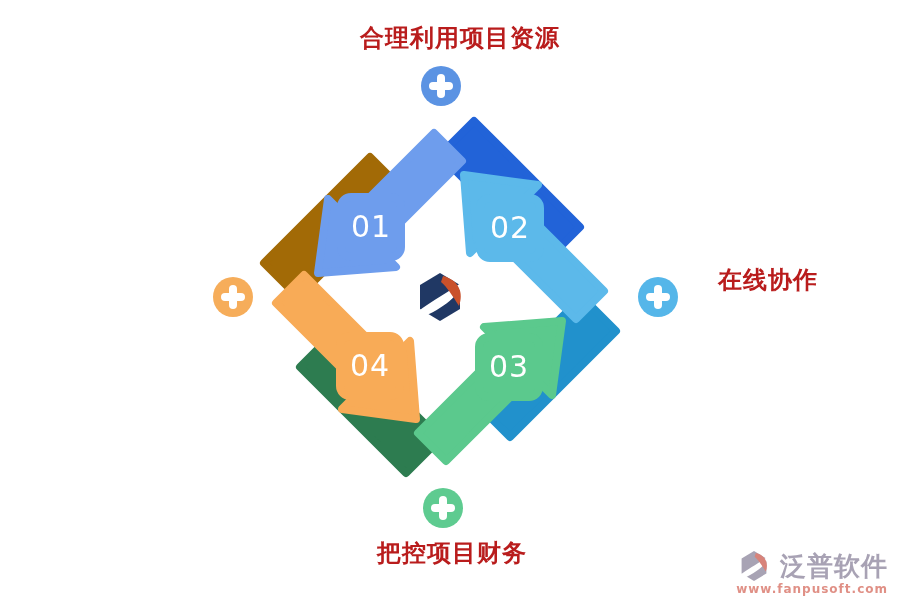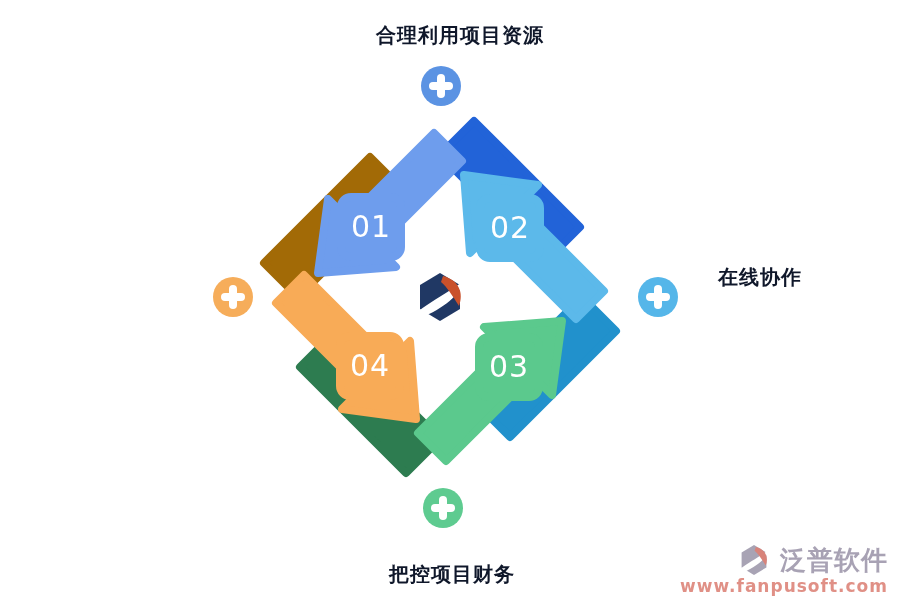--- a/index.html
+++ b/index.html
@@ -1,25 +1,25 @@
 <!DOCTYPE html>
 <html><head>
 <meta charset="utf-8">
 <style>
   html,body{margin:0;padding:0;background:#fff;}
   .stage{position:relative;width:900px;height:600px;background:#ffffff;overflow:hidden;
          font-family:"DejaVu Sans","Liberation Sans",sans-serif;}
 
   
-  .step-label{position:absolute;font-size:20px;font-weight:bold;color:#0f172a;
+  .step-label{position:absolute;font-size:24px;font-weight:bold;color:#b91c1c;
               letter-spacing:1px;white-space:nowrap;}
   .label-top{left:460px;top:22px;transform:translateX(-50%);}
   .label-right{left:718px;top:264px;}
   .label-left{right:685px;top:282px;}
-  .label-bottom{left:452px;top:537px;transform:translateX(-50%);margin-top:24px;}
+  .label-bottom{left:452px;top:537px;transform:translateX(-50%);}
 
   
   .badge{position:absolute;width:40px;height:40px;border-radius:50%;}
   .badge-top{left:421px;top:66px;background:#5b93e3;}
   .badge-right{left:638px;top:277px;background:#55b6e9;}
   .badge-left{left:213px;top:277px;background:#f6ad5a;}
   .badge-bottom{left:423px;top:488px;background:#5ecb90;}
   .plus{position:absolute;left:0;top:0;width:100%;height:100%;}
   .plus::before,.plus::after{content:"";position:absolute;background:#fff;border-radius:4px;}
   .plus::before{width:24px;height:8px;left:8px;top:16px;}
@@ -40,21 +40,21 @@
   .lg-base{fill:var(--lbase);}
   .lg-swoosh{fill:#ffffff;}
   .lg-accent{fill:var(--laccent);}
 
   .diagram-svg{position:absolute;left:220px;top:77px;}
 
   
   .watermark{position:absolute;right:12px;bottom:4px;text-align:right;}
   .wm-row{display:flex;align-items:center;justify-content:flex-end;gap:8px;}
   .wm-brand{font-size:26px;font-weight:bold;color:#a8a2b4;letter-spacing:1px;}
-  .wm-url{font-size:17px;font-weight:bold;color:#e090866;color:#e09086;letter-spacing:1px;
+  .wm-url{font-size:12px;font-weight:bold;color:#e090866;color:#e09086;letter-spacing:1px;
           margin-top:-2px;}
 </style>
 </head>
 <body>
 
 <div class="stage">
 
   <div class="step-label label-top">合理利用项目资源</div>
   <div class="step-label label-right">在线协作</div>
   <div class="step-label label-bottom">把控项目财务</div>

